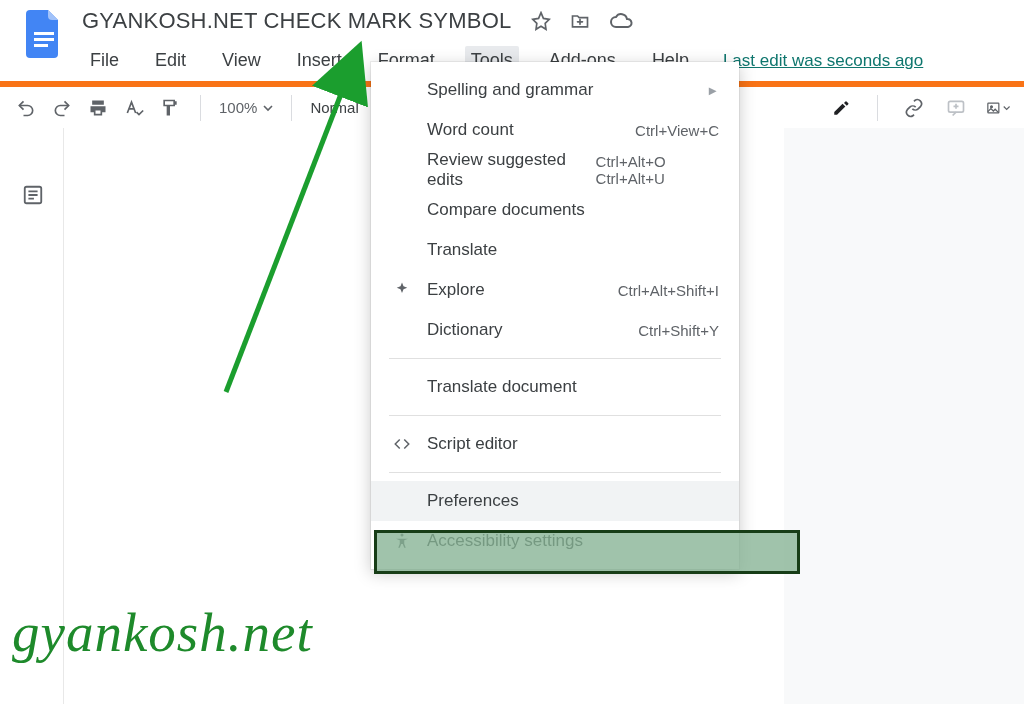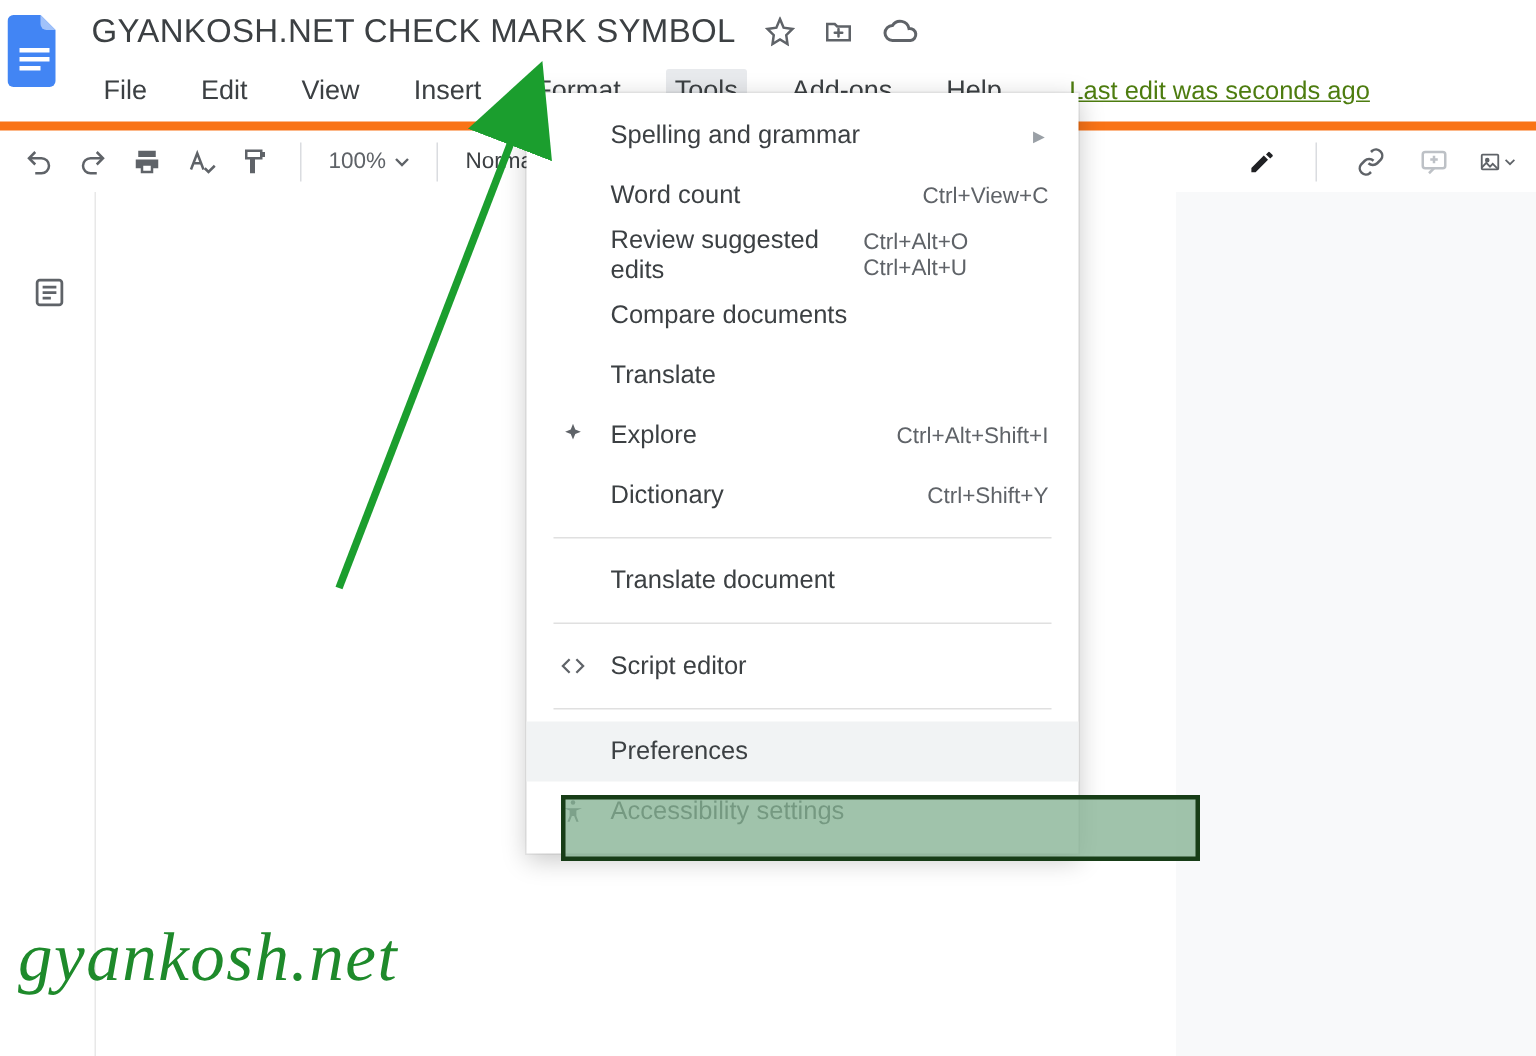--- a/index.html
+++ b/index.html
@@ -1,64 +1,64 @@
 <!DOCTYPE html>
 <html><head>
 <meta charset="utf-8">
 <style>
   * { box-sizing: border-box; margin: 0; padding: 0; font-family: Arial, "Helvetica Neue", Helvetica, sans-serif; }
   body { width: 1024px; height: 704px; background: #fff; position: relative; overflow: hidden; }
 
   
-  .header { display: flex; align-items: flex-start; padding: 8px 10px 0 3px; }
+  .header { display: flex; align-items: flex-start; padding: 8px 10px 0 24px; }
   .doc-icon { width: 40px; height: 52px; margin-right: 18px; display:flex; align-items:center; justify-content:center; }
   .doc-icon svg { display:block; }
   .title-row { display:flex; align-items:center; gap: 14px; }
   .doc-title { font-size: 22px; color:#3c4043; letter-spacing:.2px; }
   .title-icons { display:flex; gap: 18px; color:#5f6368; margin-left: 6px; }
   .title-icons .ic { display:inline-flex; }
 
   .menubar { display:flex; gap: 24px; align-items:center; font-size: 18px; color:#3c4043; margin-top: 6px; padding: 6px 2px; }
   .menubar .menu { cursor: pointer; padding: 4px 6px; border-radius: 2px; }
   .menubar .menu.active { background:#e8eaed; }
-  .menubar .last-edit { color:#4d7c0f; text-decoration: underline; font-size: 17px; margin-left: 15px; }
+  .menubar .last-edit { color:#0f766e; text-decoration: underline; font-size: 17px; margin-left: 4px; }
 
   .toolbar { display:flex; align-items:center; gap: 12px; padding: 10px 14px; border-bottom: 1px solid #e0e0e0; border-top: 6px solid #f97316; color:#5f6368; height:48px; }
   .tb-ic { display:inline-flex; align-items:center; justify-content:center; width:24px; height:24px; }
   .tb-sep { width:1px; height:26px; background:#dadce0; margin: 0 6px; }
   .zoom { display:flex; align-items:center; gap:6px; font-size:15px; color:#5f6368; }
   .style-name { font-size:15px; color:#3c4043; }
   .toolbar-right { margin-left:auto; display:flex; align-items:center; gap:18px; color:#5f6368; }
 
   .ruler-right { position:absolute; top:129px; right:0; height:20px; width:200px; }
   .ruler-right .tick { position:absolute; top:0; font-size:12px; color:#9aa0a6; }
 
   .workspace { position:absolute; top:128px; left:0; right:0; bottom:0; background:#f8f9fa; }
   .left-gutter { position:absolute; top:0; left:0; width:64px; background:#fff; height:100%; border-right:1px solid #e8e8e8; }
   .outline-ic { position:absolute; top:56px; left:22px; color:#5f6368; }
   .doc-page { position:absolute; top:0; left:64px; width:720px; background:#fff; height:100%; }
 
   
-  .dropdown { position:absolute; top:62px; left:351px; width:368px; background:#fff; box-shadow: 0 4px 16px rgba(0,0,0,.22), 0 0 0 1px rgba(0,0,0,.06); z-index: 30; padding: 8px 0; }
+  .dropdown { position:absolute; top:62px; left:371px; width:368px; background:#fff; box-shadow: 0 4px 16px rgba(0,0,0,.22), 0 0 0 1px rgba(0,0,0,.06); z-index: 30; padding: 8px 0; }
   .dd-item { display:flex; align-items:center; height:40px; padding: 0 20px 0 20px; font-size:17px; color:#3c4043; gap:14px; }
   .dd-item .shortcut { margin-left:auto; color:#5f6368; font-size:15px; }
   .dd-item .submenu-arrow { margin-left:auto; color:#9aa0a6; font-size:13px; }
   .dd-item .dd-ic { width:22px; display:inline-flex; justify-content:center; color:#5f6368; }
   .dd-indent .label { margin-left: 36px; }
   .dd-sep { height:1px; background:#e0e0e0; margin: 8px 18px; }
   .dd-item.hover { background:#f1f3f4; }
 
   
   .pref-highlight { position:absolute; top:530px; left:374px; width:426px; height:44px; background:rgba(133,178,148,.78); border:3px solid #173d17; z-index:31; }
 
   
   .arrow-svg { position:absolute; top:22px; left:196px; width:180px; height:380px; z-index:40; pointer-events:none; }
 
   
-  .watermark { position:absolute; bottom:40px; left:12px; font-family: "Brush Script MT", "Segoe Script", cursive; font-style:italic; font-size:46px; color:#1e8a2b; z-index:25; letter-spacing:1px; }
+  .watermark { position:absolute; bottom:40px; left:12px; font-family: "Brush Script MT", "Segoe Script", cursive; font-style:italic; font-size:55px; color:#1e8a2b; z-index:25; letter-spacing:1px; }
 </style>
 </head>
 <body>
 
 <div class="header">
   <div class="doc-icon">
     <svg width="36" height="48" viewBox="0 0 36 48">
       <path d="M4 0h18l10 10v34a4 4 0 0 1-4 4H4a4 4 0 0 1-4-4V4a4 4 0 0 1 4-4z" fill="#4285f4"></path>
       <path d="M22 0l10 10H26a4 4 0 0 1-4-4V0z" fill="#a1c2fa"></path>
       <rect x="8" y="22" width="20" height="3" fill="#fff"></rect>

